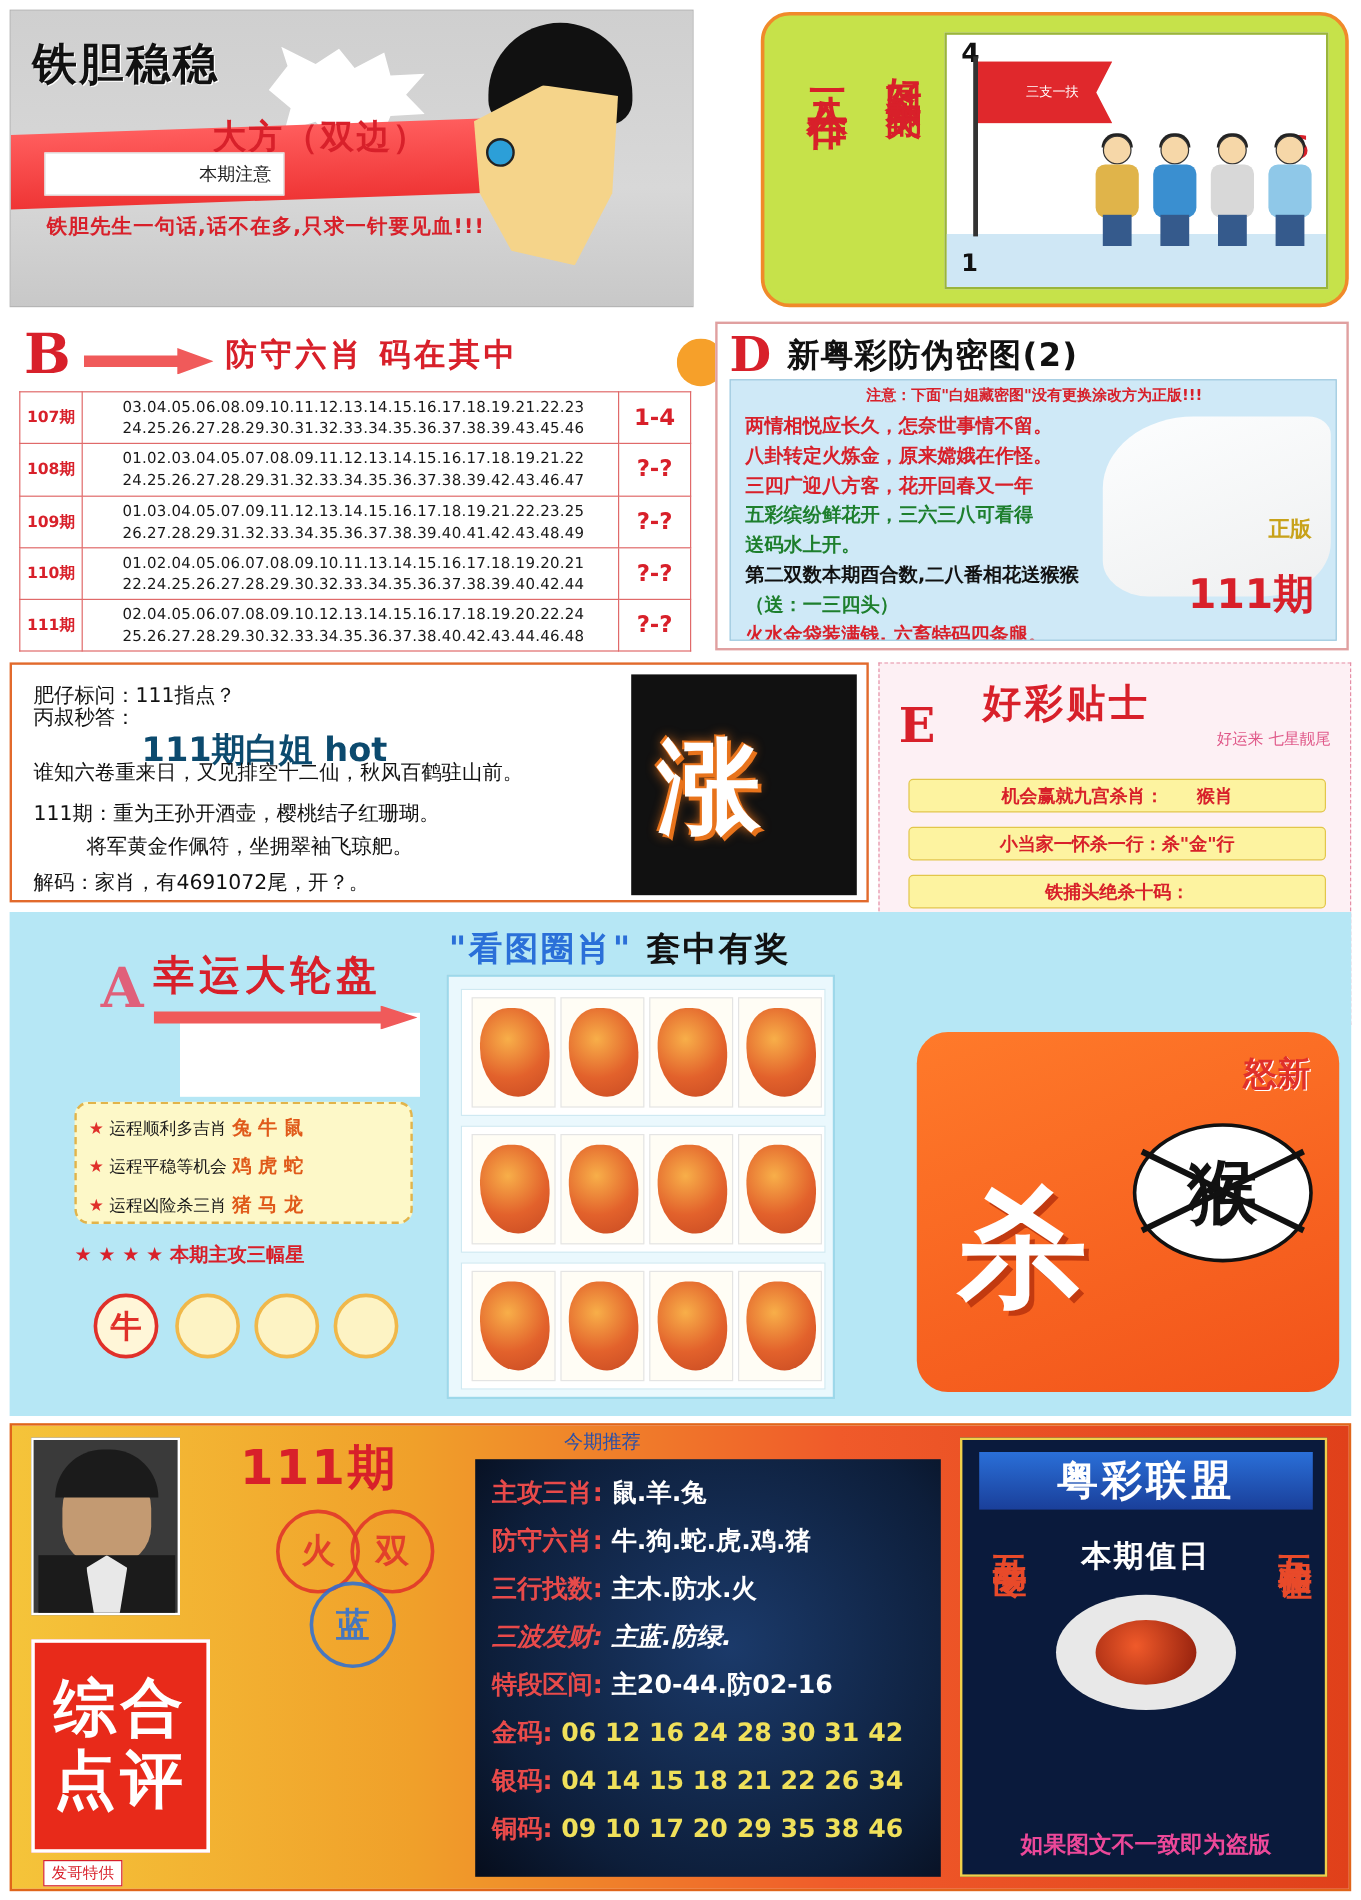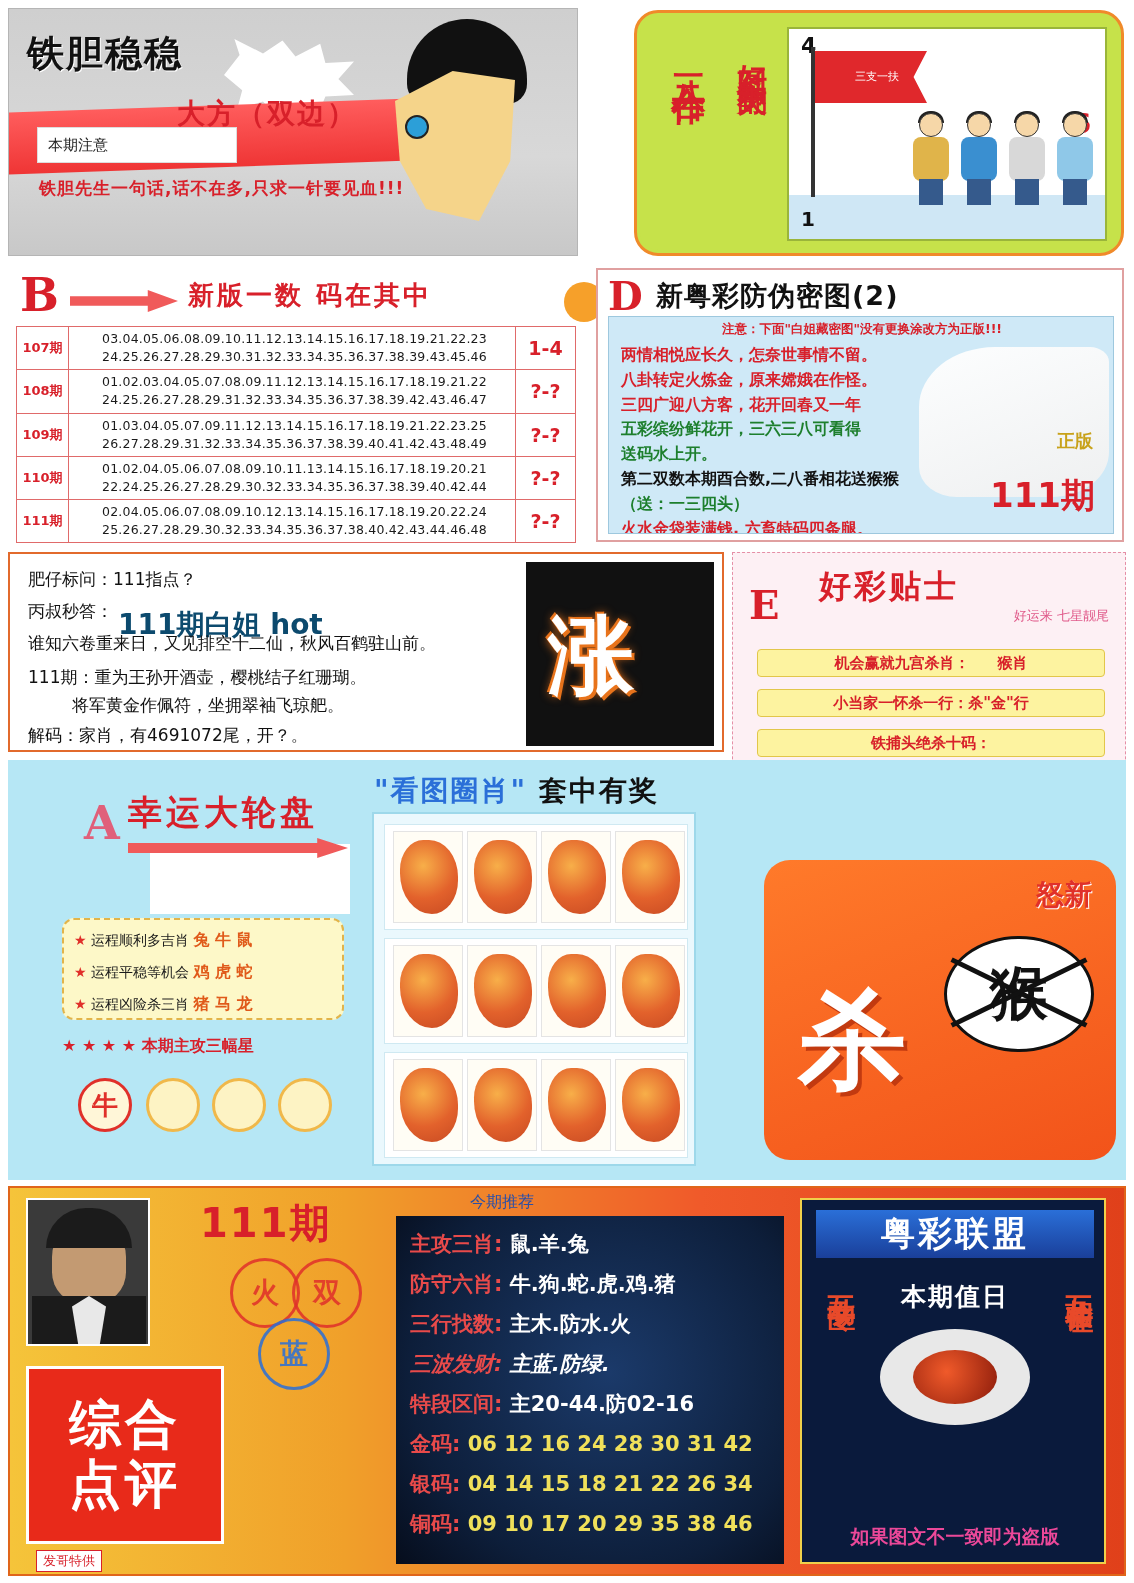--- a/index.html
+++ b/index.html
@@ -12,20 +12,21 @@
     overflow:hidden;
   }
   .abs { position:absolute; }
 
   
   #tiedan {
     left:8px; top:8px; width:570px; height:248px;
     background:linear-gradient(180deg,#cfcfcf 0%,#d8d8d8 60%,#c8c8c8 100%);
     border:1px solid #b5b5b5;
     overflow:hidden;
+    text-align:right;
   }
   #tiedan .title {
     position:absolute; left:18px; top:20px;
     font-size:37px; font-weight:bold; color:#111;
     letter-spacing:2px;
     font-family:"DejaVu Sans", sans-serif;
     text-shadow:1px 1px 0 #fff;
   }
   #tiedan .burst {
     position:absolute; left:215px; top:30px; width:130px; height:80px;
@@ -291,21 +292,21 @@
   #photo .shirt { position:absolute; left:44px; top:96px; width:34px; height:52px; background:#e8e8e8; clip-path:polygon(50% 0,100% 20%,80% 100%,20% 100%,0 20%); }
 
   #issue { left:200px; top:1196px; font-size:40px; font-weight:bold; color:#d8202a; letter-spacing:2px; }
   #fireball { left:230px; top:1258px; width:70px; height:70px; border-radius:50%; border:3px solid #e0302a; color:#e0302a;
               font-size:28px; font-weight:bold; display:flex; align-items:center; justify-content:center; opacity:.85; }
   #dblball { left:292px; top:1258px; width:70px; height:70px; border-radius:50%; border:3px solid #e0302a; color:#e0302a;
              font-size:28px; font-weight:bold; display:flex; align-items:center; justify-content:center; opacity:.85; }
   #blueball { left:258px; top:1318px; width:72px; height:72px; border-radius:50%; border:3px solid #2a6fd8; color:#2a6fd8;
               font-size:28px; font-weight:bold; display:flex; align-items:center; justify-content:center; opacity:.85; }
   #zonghe {
-    left:26px; top:1366px; width:198px; height:178px;
+    left:26px; top:1366px; width:149px; height:178px;
     background:#e82a1a; border:3px solid #fff;
     display:flex; flex-direction:column; align-items:center; justify-content:center;
   }
   #zonghe div { font-size:52px; font-weight:bold; color:#fff; letter-spacing:4px; line-height:1.15; }
   #fagetag { left:36px; top:1550px; font-size:13px; color:#d8202a; border:1px solid #d8202a; padding:1px 6px; background:#fff; }
 
   #recommend { left:470px; top:1192px; font-size:16px; color:#2a4fa8; }
   #darkbox { left:396px; top:1216px; width:388px; height:348px;
              background:radial-gradient(circle at 55% 45%, #1b3a6a 0%, #0d1e3a 70%, #060d1c 100%); }
   #darkbox .drow { position:absolute; left:14px; font-size:21px; font-weight:bold; white-space:nowrap; }
@@ -387,21 +388,21 @@
         <div class="head"></div>
       <div class="body" style="background:#8fc8e8;"></div>
         <div class="legs"></div>
     </div>
   </div>
 </div>
 
 <div class="abs" id="bsec">
   <div class="bletter">B</div>
   <div class="arrow"></div>
-  <div class="btitle">新版一数 码在其中</div>
+  <div class="btitle">防守六肖 码在其中</div>
   <div class="moon"></div>
   <table>
     <tbody>
       <tr>
         <td class="per">107期</td>
         <td class="nums">03.04.05.06.08.09.10.11.12.13.14.15.16.17.18.19.21.22.23 24.25.26.27.28.29.30.31.32.33.34.35.36.37.38.39.43.45.46</td>
         <td class="res">1-4</td>
       </tr>
       <tr>
         <td class="per">108期</td>
@@ -445,21 +446,21 @@
 
     </div>
     <div class="stamp">正版</div>
     <div class="qi">111期</div>
   </div>
 </div>
 
 <div class="abs" id="feizai">
   <div class="ghost">111期白姐 hot</div>
   <div class="line" style="top:14px;">肥仔标问：111指点？</div>
-  <div class="line" style="top:46px;">丙叔秒答：</div>
+  <div class="line" style="top:32px;">丙叔秒答：</div>
   <div class="line" style="top:78px;">谁知六卷重来日，又见排空十二仙，秋风百鹤驻山前。</div>
   <div class="line" style="top:112px;">111期：重为王孙开酒壶，樱桃结子红珊瑚。</div>
   <div class="line" style="top:140px; left:62px;">将军黄金作佩符，坐拥翠袖飞琼舥。</div>
   <div class="line" style="top:170px;">解码：家肖，有4691072尾，开？。</div>
   <div class="blackbox">
     <div class="zhang">涨</div>
   </div>
 </div>
 
 <div class="abs" id="esec">

